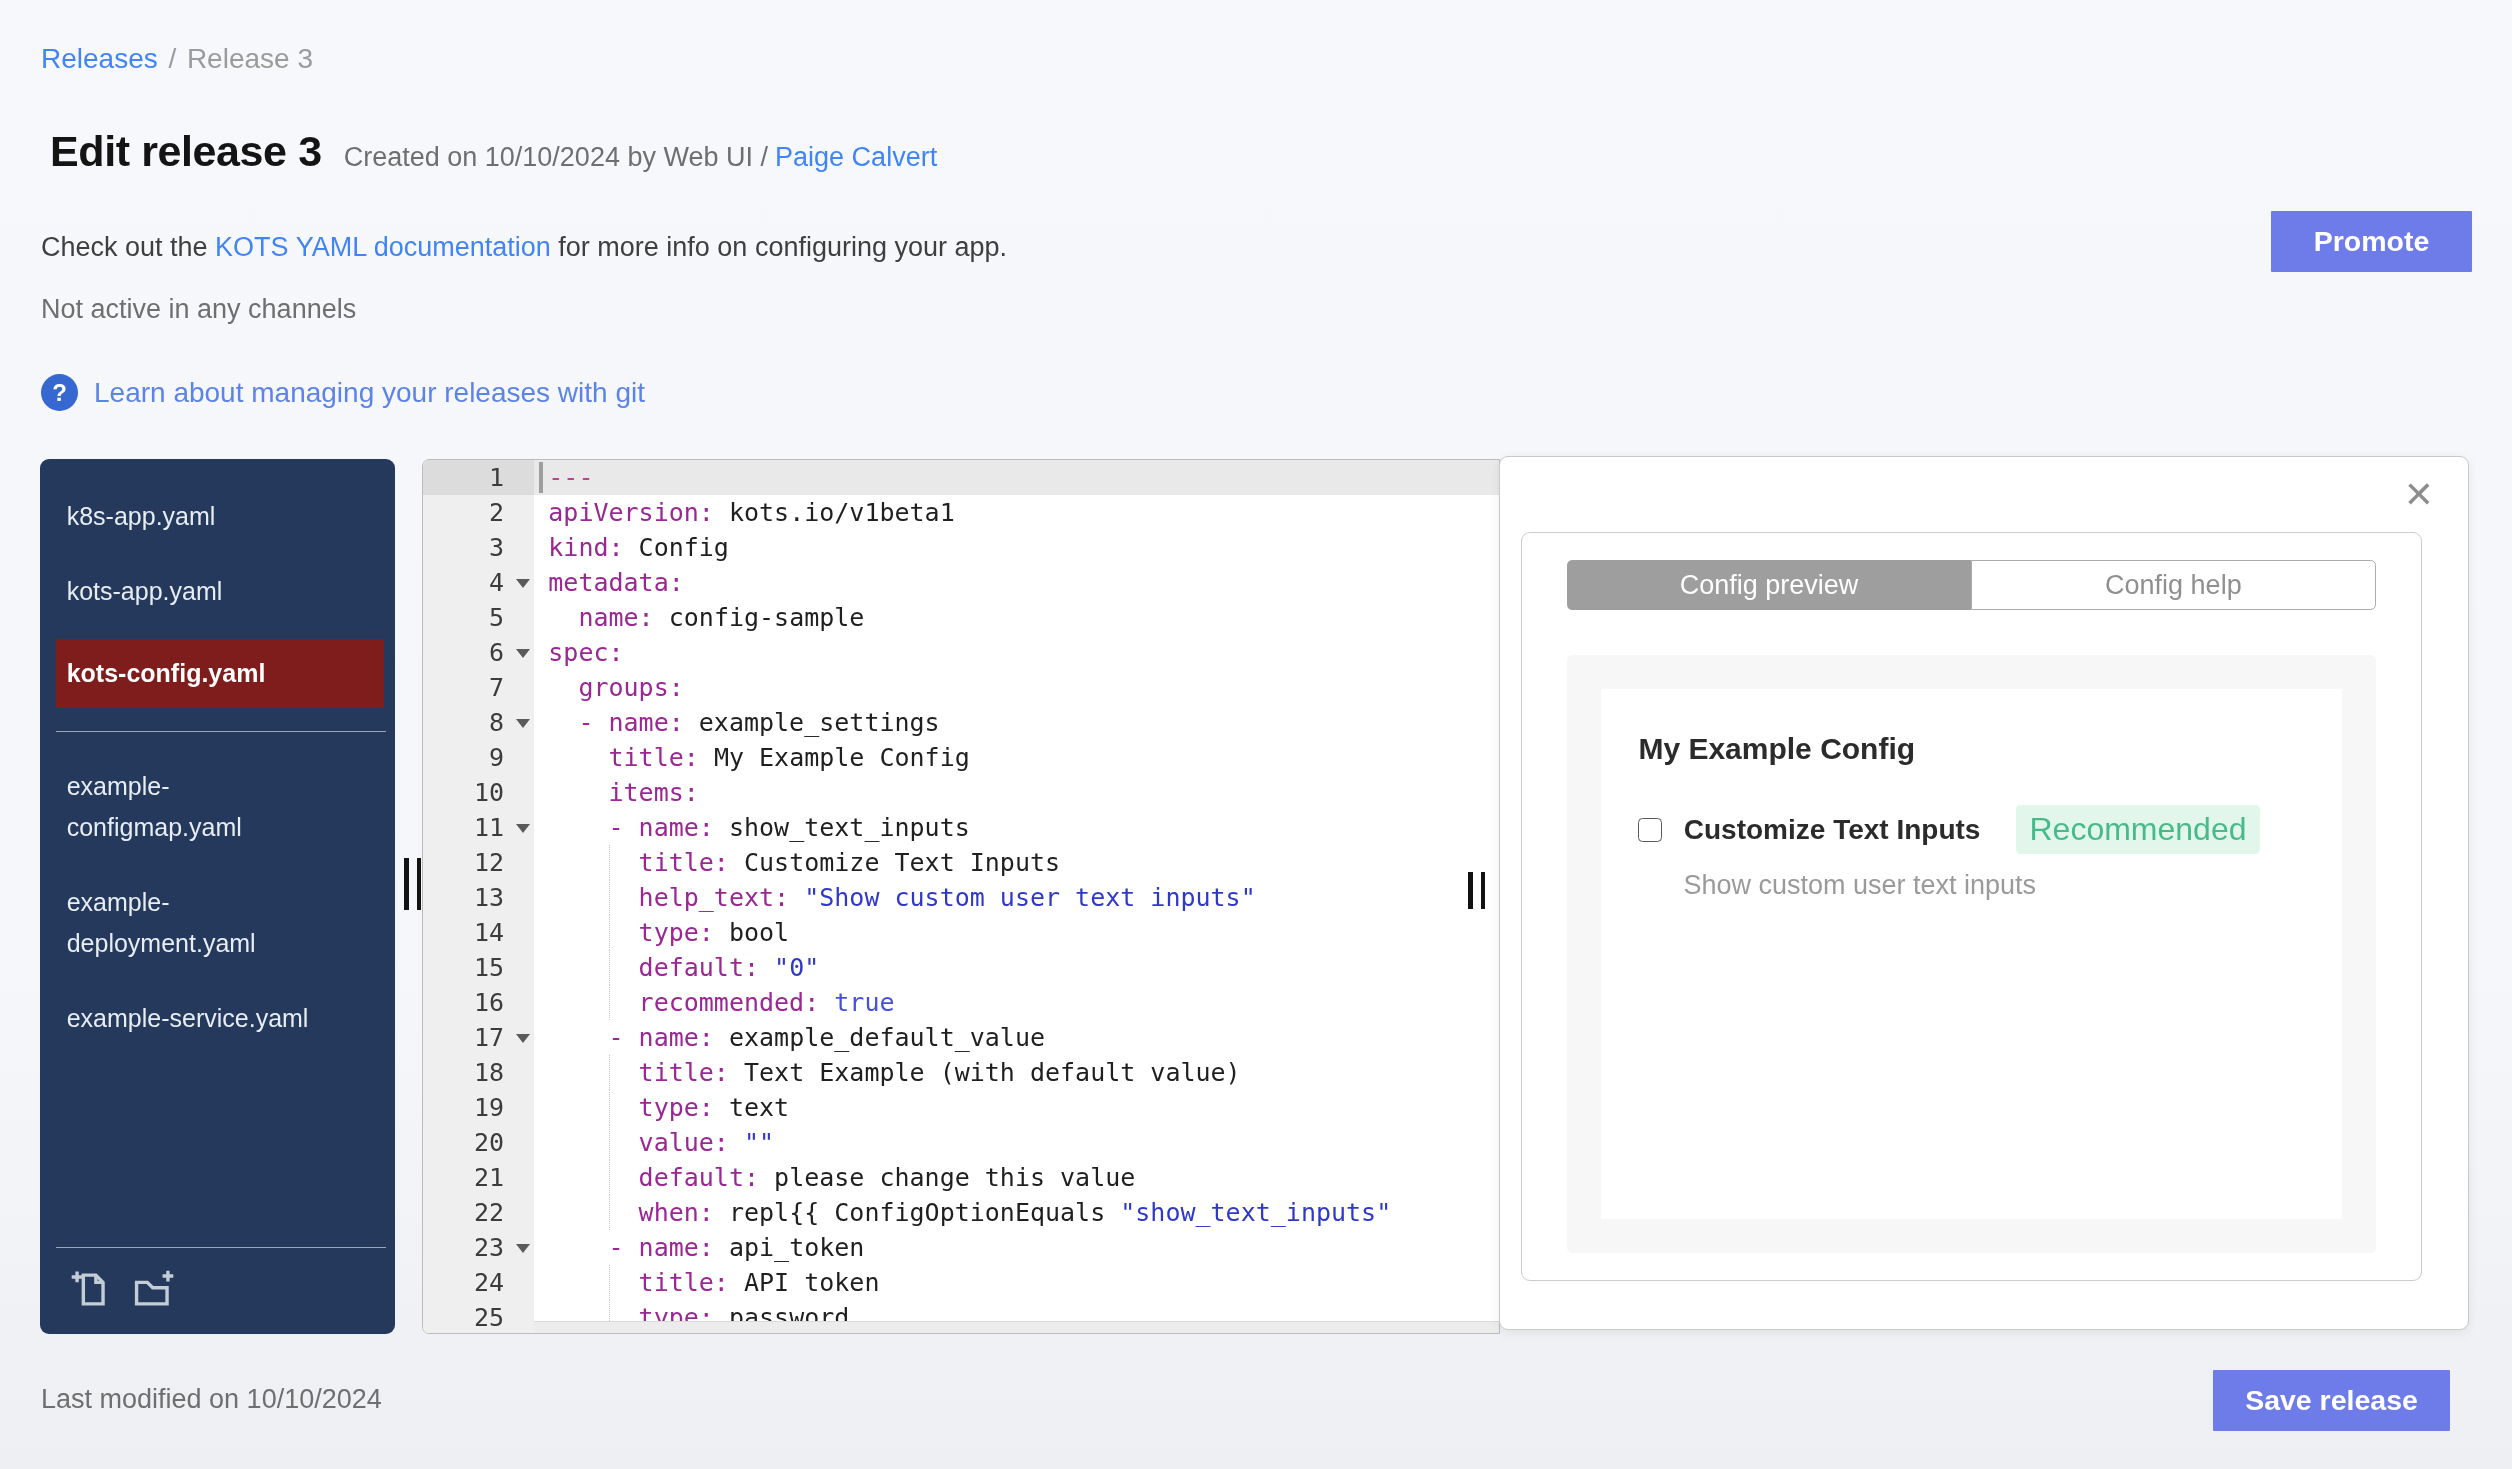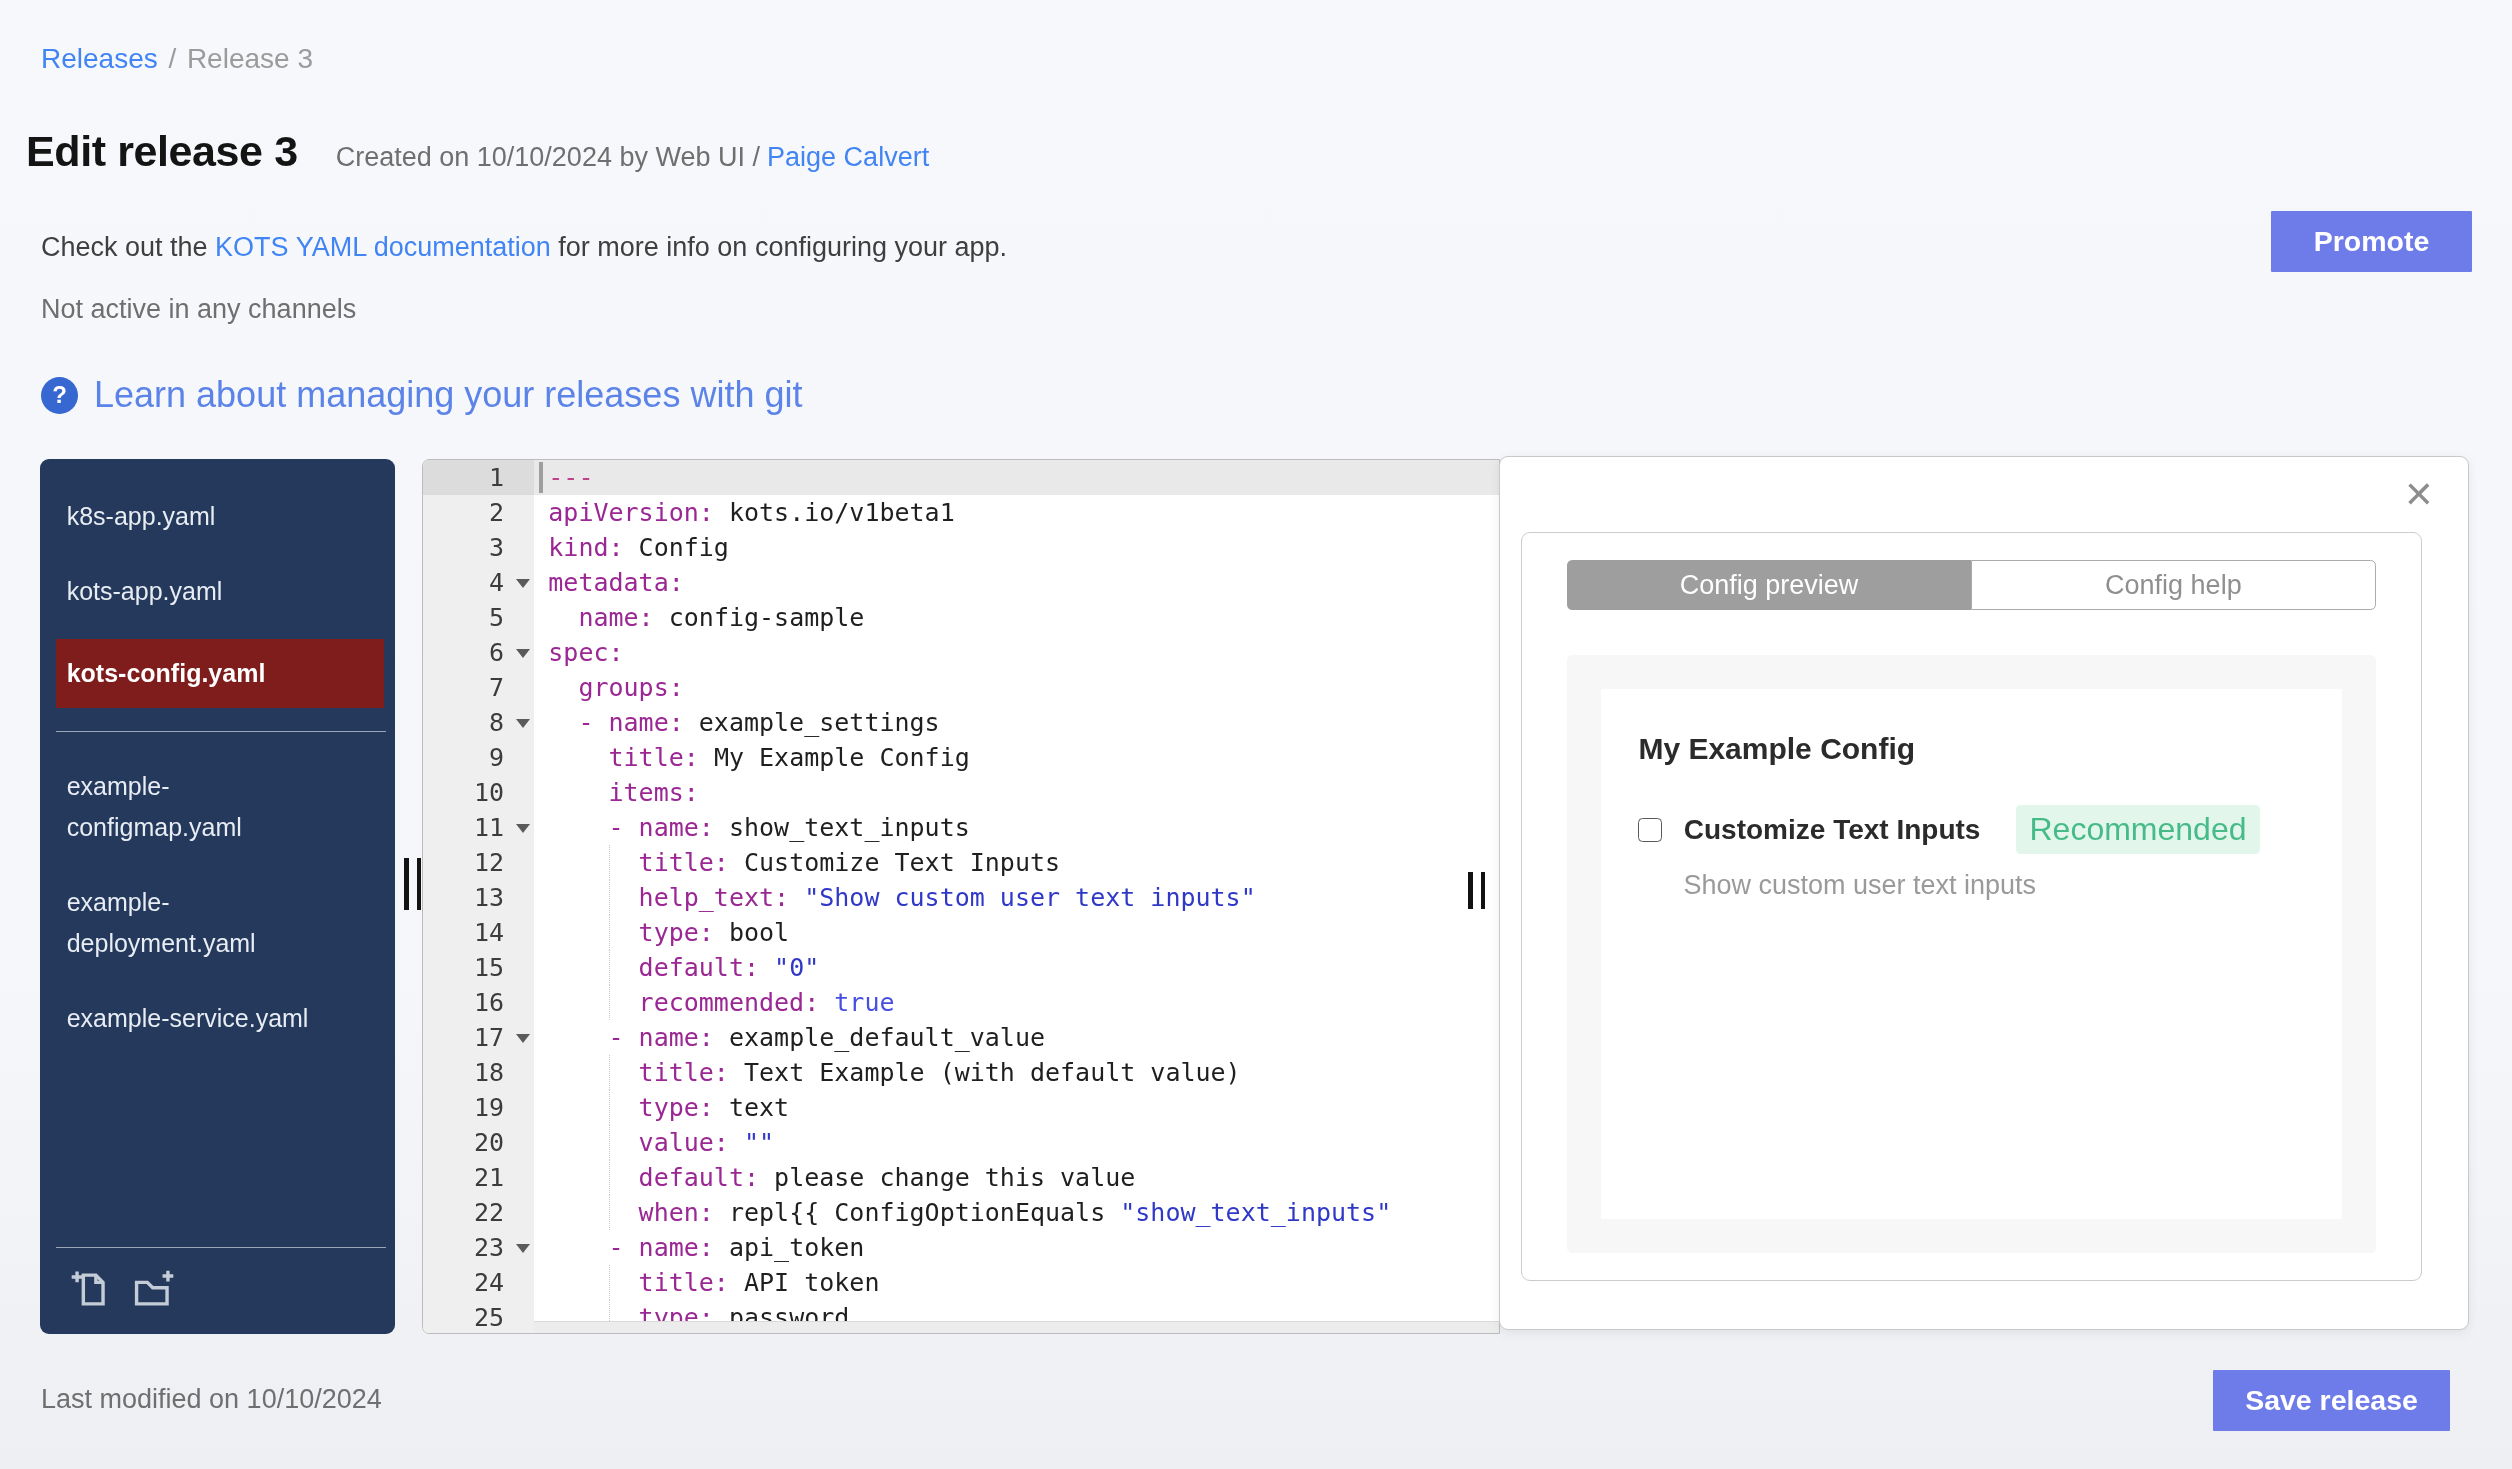--- a/index.html
+++ b/index.html
@@ -4,30 +4,30 @@
 <style>
   * { margin:0; padding:0; box-sizing:border-box; }
   html,body { width:2512px; height:1469px; overflow:hidden; }
   body { font-family:"Liberation Sans", sans-serif; background:linear-gradient(180deg,#f7f8fb 0%,#f4f6f9 70%,#edeff3 100%); position:relative; }
   .canvas { position:absolute; inset:0; }
 
   
   .breadcrumb { position:absolute; left:41px; top:43px; font-size:28px; color:#9b9b9b; font-weight:500; }
   .breadcrumb .bc-link { color:#4184f3; cursor:pointer; }
   .breadcrumb .bc-sep { margin:0 10.7px; color:#9b9b9b; }
-  .title-row { position:absolute; left:26px; top:127px; display:flex; align-items:baseline; gap:38px;justify-content:flex-end; }
+  .title-row { position:absolute; left:50px; top:127px; display:flex; align-items:baseline; gap:22px;justify-content:flex-end; }
   .page-title { font-size:43px; font-weight:bold; color:#141414; letter-spacing:-0.4px; }
   .created-meta { font-size:27px; color:#6f6f6f; }
   .created-meta .author-link { color:#4184f3; cursor:pointer; margin-left:7.1px; }
   .docs-line { position:absolute; left:41px; top:232px; font-size:27px; color:#3f3f3f; }
   .docs-line .docs-link { color:#4184f3; cursor:pointer; }
   .channel-status { position:absolute; left:41px; top:294px; font-size:27px; color:#6f6f6f; }
   .git-help { position:absolute; left:41px; top:374px; display:flex; align-items:center; gap:16px; cursor:pointer; }
   .q-icon { width:37px; height:37px; border-radius:50%; background:#3767d1; color:#ffffff; font-size:24px; font-weight:bold; display:flex; align-items:center; justify-content:center; }
-  .git-help-label { font-size:36px; color:#5b83e8; }
+  .git-help-label { font-size:28px; color:#5b83e8; }
   .btn { background:#6e7ce9; color:#ffffff; font-weight:bold; border:none; border-radius:1px; display:flex; align-items:center; justify-content:center; cursor:pointer; }
   .promote-btn { position:absolute; left:2271px; top:211px; width:201px; height:61px; font-size:28.5px; }
   .save-btn { position:absolute; left:2213px; top:1370px; width:237px; height:61px; font-size:28.5px; }
 
   
   .sidebar { position:absolute; left:40px; top:459px; width:355px; height:875px; background:#24395b; border-radius:9px; padding-top:30px; z-index:1; }
   .file-item { margin:0 9px 19.6px 16px; padding:7.1px 10.7px; font-size:25px; color:#e8edf4; width:267px; line-height:41px; cursor:pointer; overflow-wrap:break-word; }
   .file-item.selected { background:#7f1d1d; font-weight:bold; color:#ffffff; padding:14.3px 10.7px; margin-right:7.1px; width:328px; }
   .sidebar-divider { border-top:1.8px solid rgba(255,255,255,0.55); margin:23px 9px 27px 16px; }
   .sidebar-bottom { position:absolute; left:16px; right:9px; bottom:0; padding:19.6px 0 23px; border-top:1.8px solid rgba(255,255,255,0.55); }

